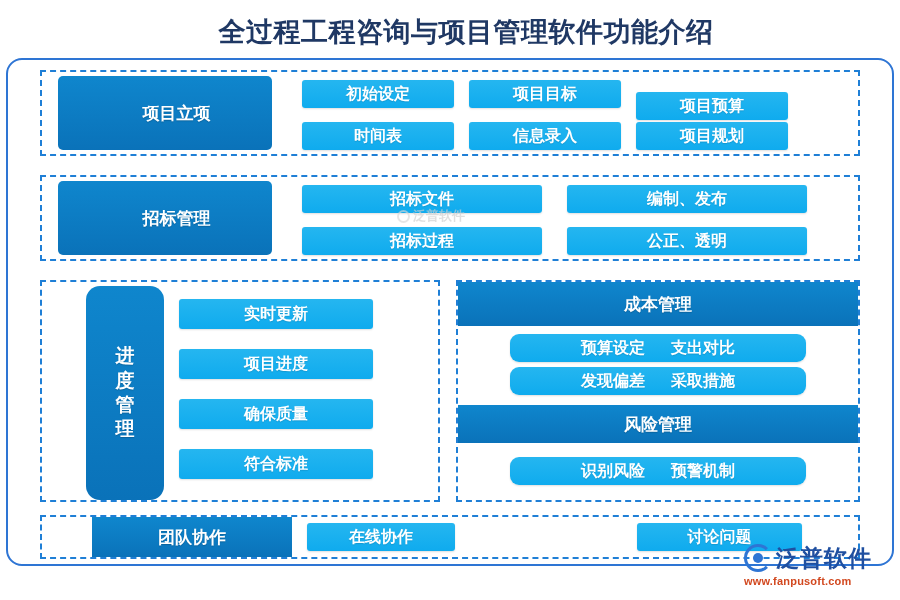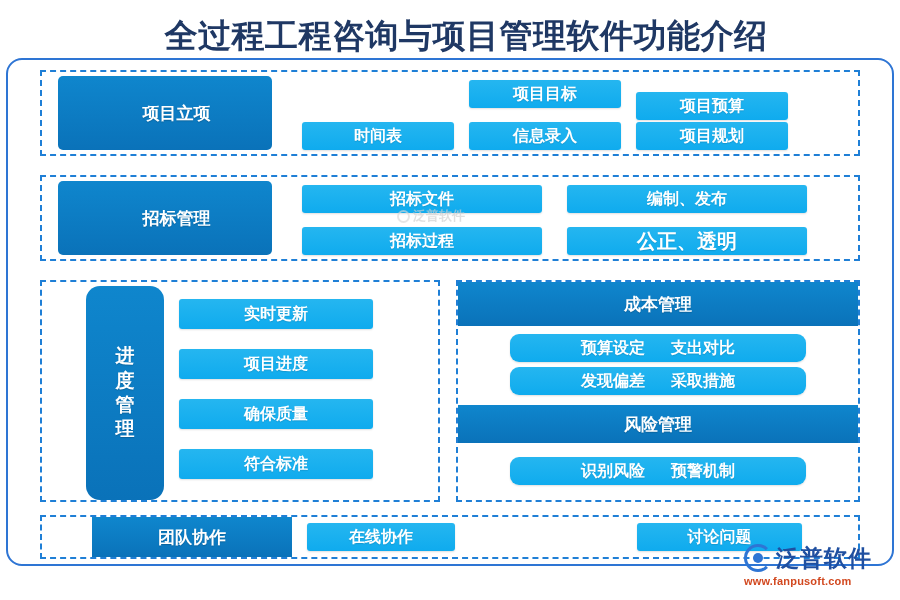--- a/index.html
+++ b/index.html
@@ -19,21 +19,21 @@
     background: #ffffff;
   }
 
   
   .page-title {
     position: absolute;
     top: 14px;
     left: 0;
     width: 900px;
     text-align: center;
-    font-size: 33px;
+    font-size: 27px;
     font-weight: bold;
     color: #1f3864;
     letter-spacing: 0.5px;
     white-space: nowrap;
     padding-left: 32px;
   }
 
   
   .outer-frame {
     position: absolute;
@@ -169,36 +169,37 @@
 
 <div id="page">
 
   <div class="page-title">全过程工程咨询与项目管理软件功能介绍</div>
 
   <div class="outer-frame"></div>
 
   <div class="dashed-box" style="left:40px; top:70px; width:820px; height:86px;">
     <div class="hdr hdr-round" style="position:absolute; left:16px; top:4px; width:214px; height:74px; font-size:17px;">项目立项</div>
 
+    <div class="pill" style="position:absolute; left:260px; top:8px; width:152px; height:28px; font-size:16px;">初始设定</div>
     <div class="pill" style="position:absolute; left:427px; top:8px; width:152px; height:28px; font-size:16px;">项目目标</div>
     <div class="pill" style="position:absolute; left:594px; top:20px; width:152px; height:28px; font-size:16px;">项目预算</div>
 
     <div class="pill" style="position:absolute; left:260px; top:50px; width:152px; height:28px; font-size:16px;">时间表</div>
     <div class="pill" style="position:absolute; left:427px; top:50px; width:152px; height:28px; font-size:16px;">信息录入</div>
     <div class="pill" style="position:absolute; left:594px; top:50px; width:152px; height:28px; font-size:16px;">项目规划</div>
   </div>
 
   <div class="dashed-box" style="left:40px; top:175px; width:820px; height:86px;">
     <div class="hdr hdr-round" style="position:absolute; left:16px; top:4px; width:214px; height:74px; font-size:17px;">招标管理</div>
 
     <div class="pill" style="position:absolute; left:260px; top:8px; width:240px; height:28px; font-size:16px;">招标文件</div>
     <div class="pill" style="position:absolute; left:525px; top:8px; width:240px; height:28px; font-size:16px;">编制、发布</div>
 
     <div class="pill" style="position:absolute; left:260px; top:50px; width:240px; height:28px; font-size:16px;">招标过程</div>
-    <div class="pill" style="position:absolute; left:525px; top:50px; width:240px; height:28px; font-size:20px;">公正、透明</div>
+    <div class="pill" style="position:absolute; left:525px; top:50px; width:240px; height:28px; font-size:16px;">公正、透明</div>
 
     <div class="wm-center" style="left:355px; top:30px;">
       <span class="wm-mark"></span>
       <span>泛普软件</span>
     </div>
   </div>
 
   <div class="dashed-box" style="left:40px; top:280px; width:400px; height:222px;">
     <div class="hdr hdr-vert vert-text" style="position:absolute; left:44px; top:4px; width:78px; height:214px; font-size:19px;">
       <span>进</span>

